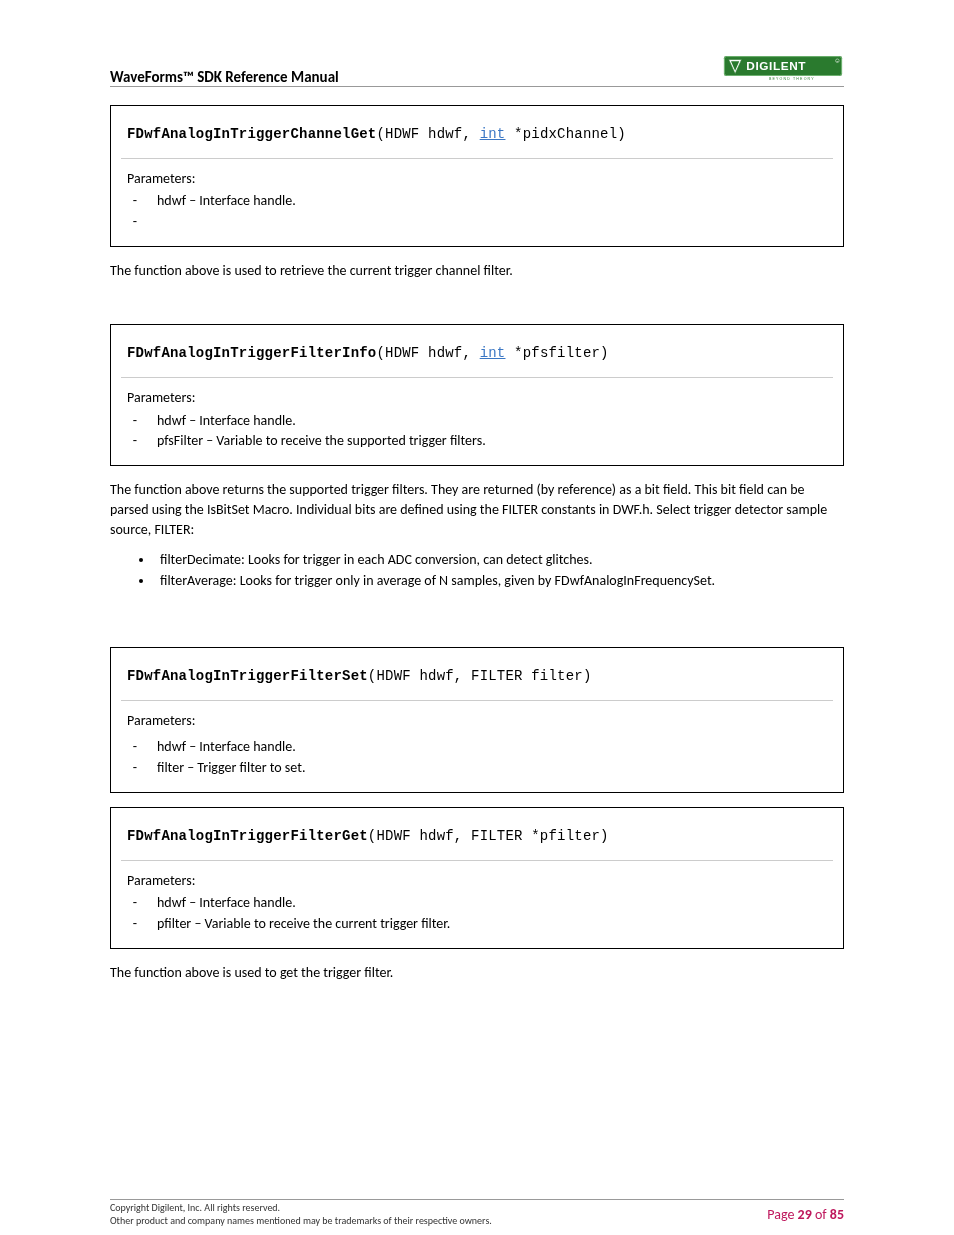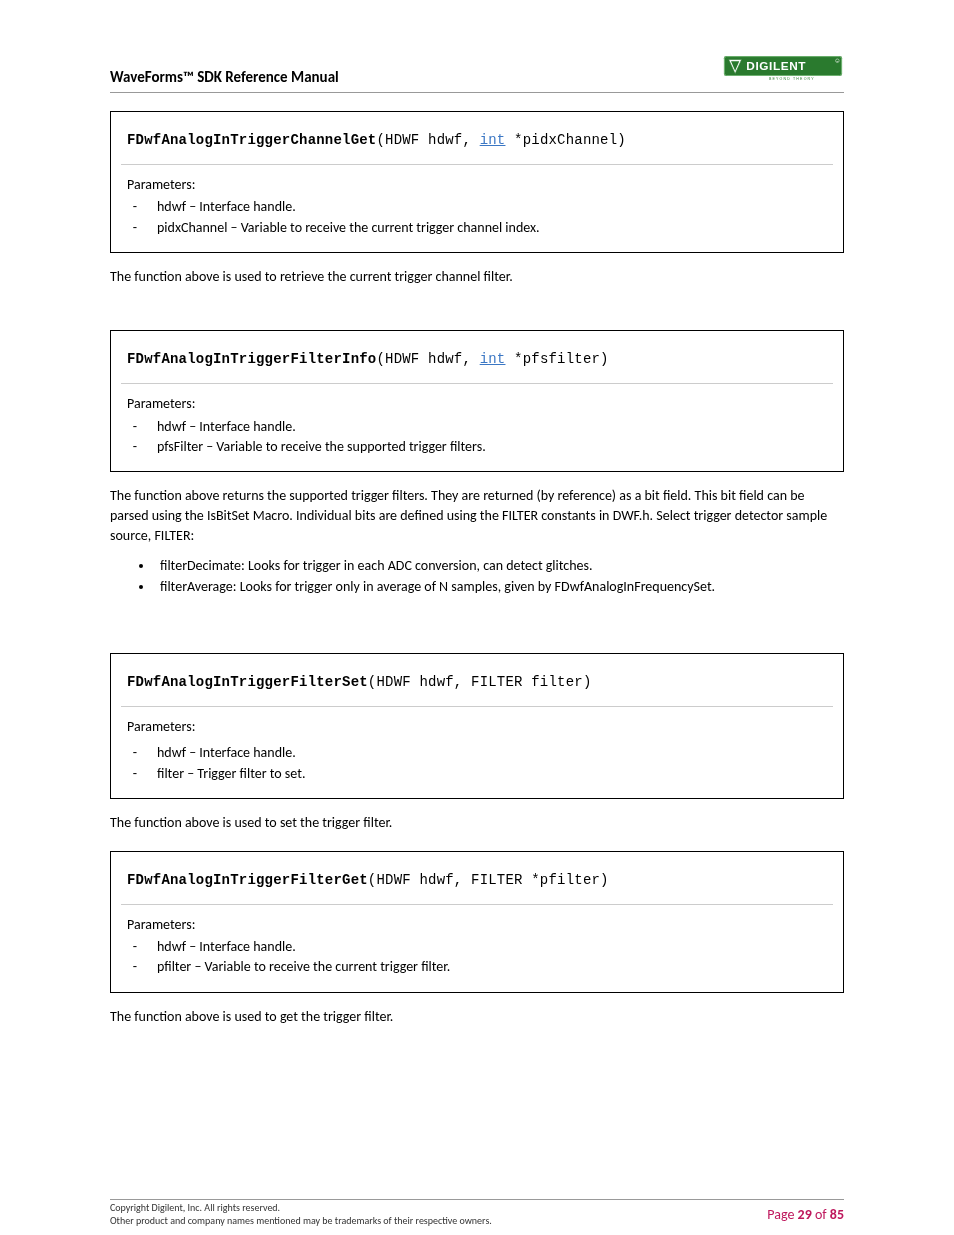--- a/index.html
+++ b/index.html
@@ -14,21 +14,20 @@
     padding: 0;
   }
   .page {
     padding: 56px 110px 0 110px;
   }
   .header {
     display: flex;
     justify-content: space-between;
     align-items: flex-end;
     border-bottom: 1px solid #999;
-    padding-bottom: 6px;
     margin-bottom: 18px;
   }
   .header-title {
     font-weight: bold;
     font-size: 15px;
   }
   .logo {
     width: 122px;
     height: 26px;
   }
@@ -129,21 +128,20 @@
     </div>
     <hr class="hr-thin">
     <div class="params-block">
       <div class="params-label">Parameters:</div>
       <div class="param-line">
           <span class="dash">-</span>
           <span>hdwf – Interface handle.</span>
         </div>
       <div class="param-line">
           <span class="dash">-</span>
-          <span>pidxChannel – Variable to receive the current trigger channel index.</span>
         </div>
     </div>
   </div>
   <p class="body-text">The function above is used to retrieve the current trigger channel filter.</p>
 
   <div class="spacer-lg"></div>
 
   <div class="func-box">
     <div class="sig-row">
       <span class="fname">FDwfAnalogInTriggerFilterInfo</span><span>(HDWF hdwf, </span><span class="kw">int</span><span> *pfsfilter)</span>
@@ -179,21 +177,20 @@
       <div class="param-line" style="margin-top:6px;">
           <span class="dash">-</span>
           <span>hdwf – Interface handle.</span>
         </div>
       <div class="param-line">
           <span class="dash">-</span>
           <span>filter – Trigger filter to set.</span>
         </div>
     </div>
   </div>
-  <p class="body-text">The function above is used to set the trigger filter.</p>
 
   <div class="func-box">
     <div class="sig-row">
       <span class="fname">FDwfAnalogInTriggerFilterGet</span><span>(HDWF hdwf, FILTER *pfilter)</span>
     </div>
     <hr class="hr-thin">
     <div class="params-block">
       <div class="params-label">Parameters:</div>
       <div class="param-line">
           <span class="dash">-</span>

